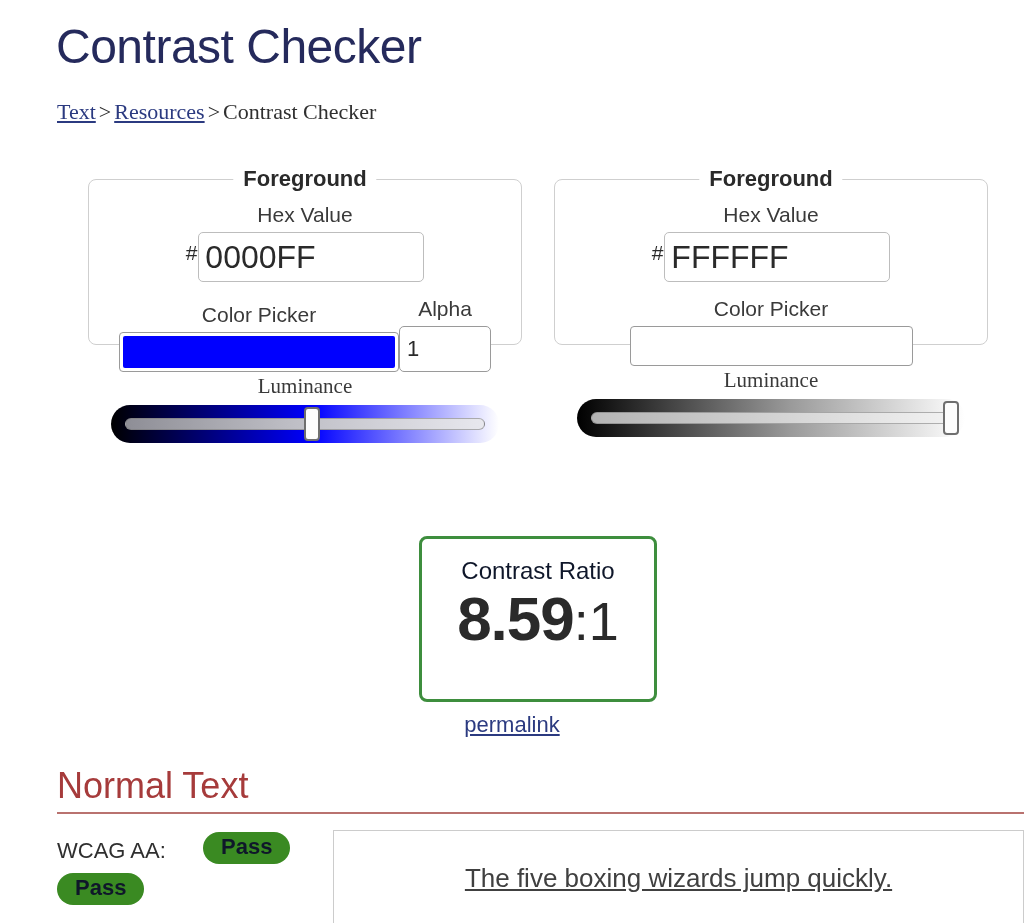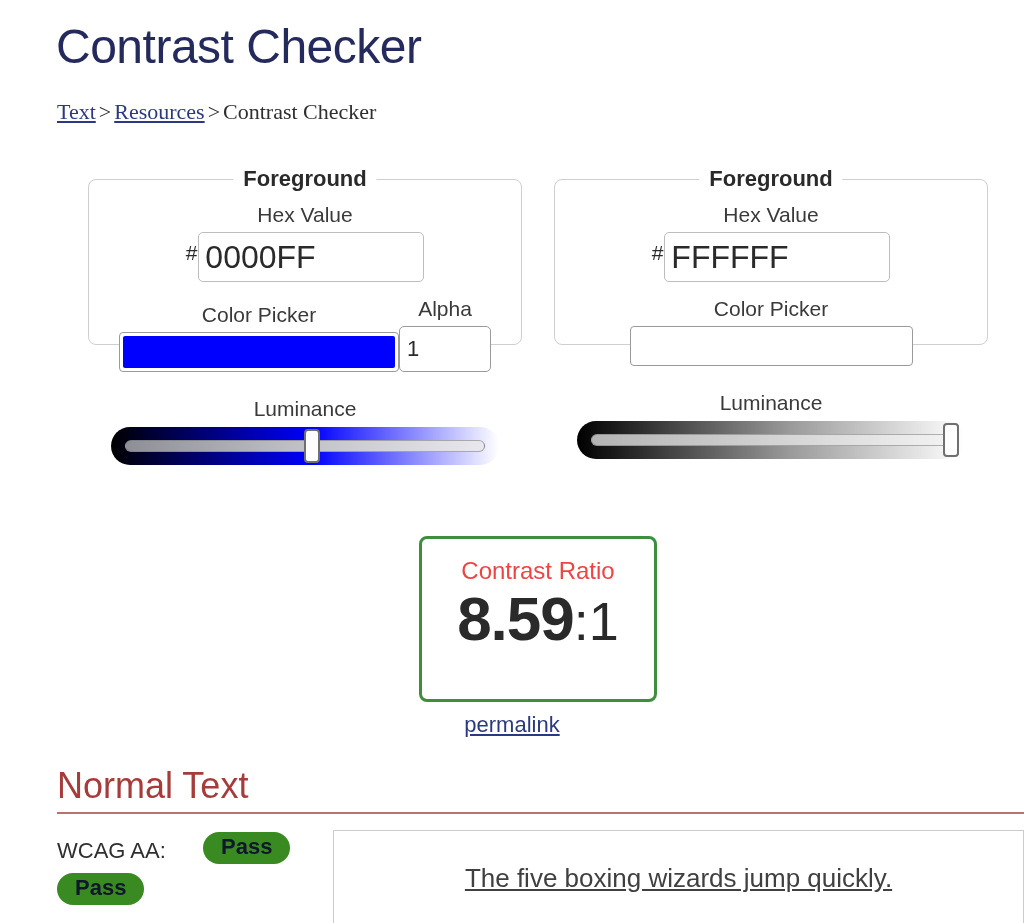--- a/index.html
+++ b/index.html
@@ -163,21 +163,21 @@
     border-radius: 5px;
     background: #ffffff;
     font-family: "Liberation Sans", sans-serif;
     font-size: 22px;
     color: #2a2a2a;
     padding: 0 7px;
     outline: none;
   }
 
   
-  .lum-wrap { margin-top: 24px; }
+  .lum-wrap { margin-top: 2px; font-family: Liberation Serif, serif; }
   .slider {
     position: relative;
     width: 100%;
     height: 38px;
     border-radius: 19px;
   }
   .slider .track {
     position: absolute;
     left: 14px;
     right: 14px;
@@ -213,21 +213,21 @@
     width: 238px;
     height: 166px;
     box-sizing: border-box;
     border: 3px solid #3e8e3e;
     border-radius: 8px;
     background: #ffffff;
     text-align: center;
   }
   .ratio-label {
     font-size: 24px;
-    color: #ef4444;
+    color: #0f172a;
     margin-top: 18px;
     line-height: 1.2;
   }
   .ratio-value {
     margin-top: 2px;
     line-height: 1;
     color: #2a2a2a;
     white-space: nowrap;
   }
   .ratio-num {

